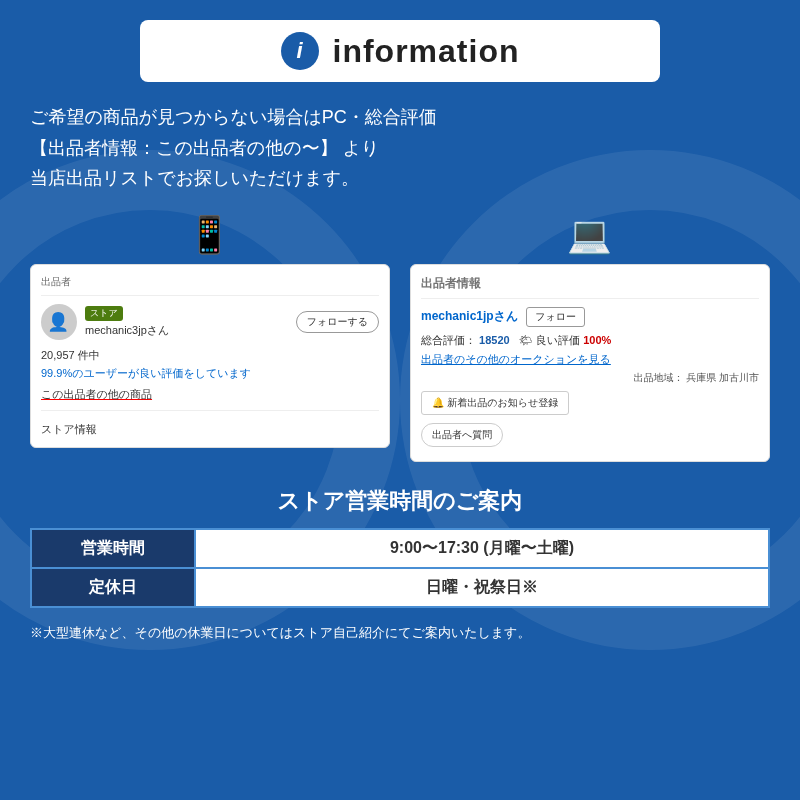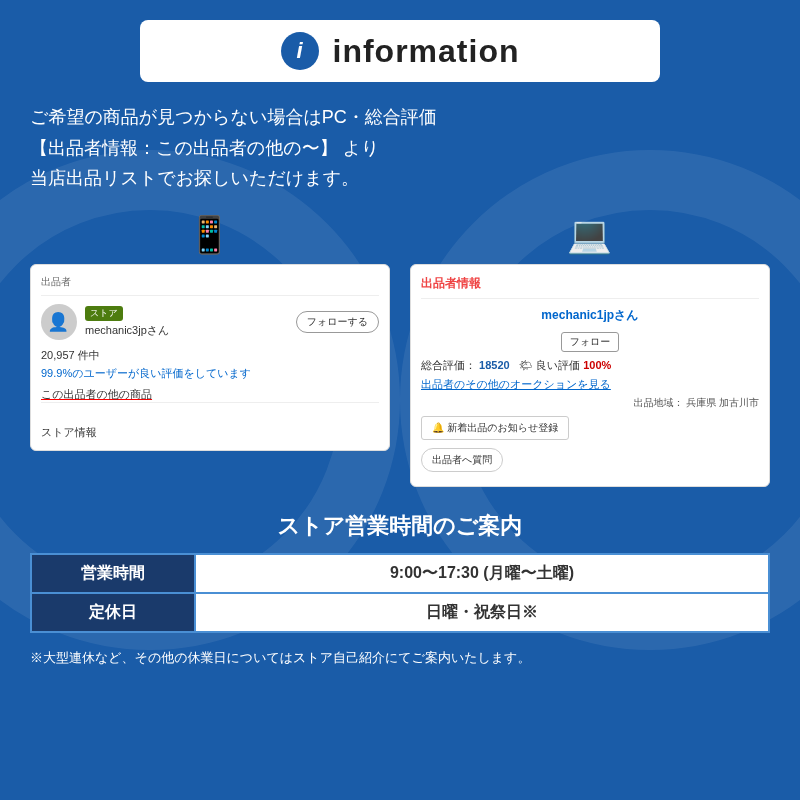--- a/index.html
+++ b/index.html
@@ -191,47 +191,46 @@
       font-size: 11px;
       color: #0066cc;
       margin-bottom: 6px;
     }
 
     .ss-other-link {
       font-size: 11px;
       color: #333;
       text-decoration: underline;
       text-decoration-color: red;
-      padding-bottom: 0;
+      padding-bottom: 8px;
       border-bottom: 1px solid #eee;
       display: block;
-      margin-bottom: 22px;
+      margin-bottom: 11px;
     }
 
     .ss-store-info {
       font-size: 11px;
       color: #333;
     }
 
     
     .ss-right .ss-header-right {
       font-size: 12px;
       font-weight: bold;
-      color: #ef4444;
+      color: #737373;
       border-bottom: 1px solid #eee;
       padding-bottom: 6px;
       margin-bottom: 8px;
     }
 
     .ss-right-seller-row {
       display: flex;
       align-items: center;
       gap: 8px;
       margin-bottom: 6px;
-      flex-direction: column;
     }
 
     .ss-right-name {
       font-size: 12px;
       color: #0066cc;
       font-weight: bold;
     }
 
     .ss-right-follow {
       border: 1px solid #999;

